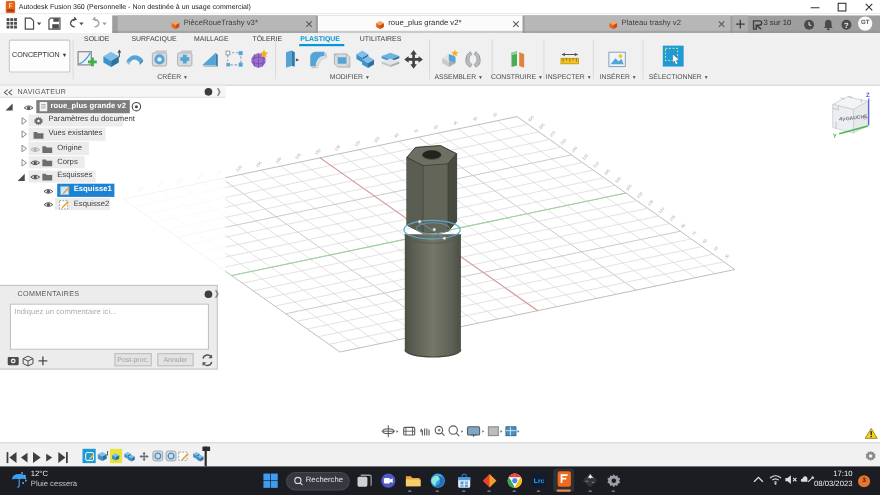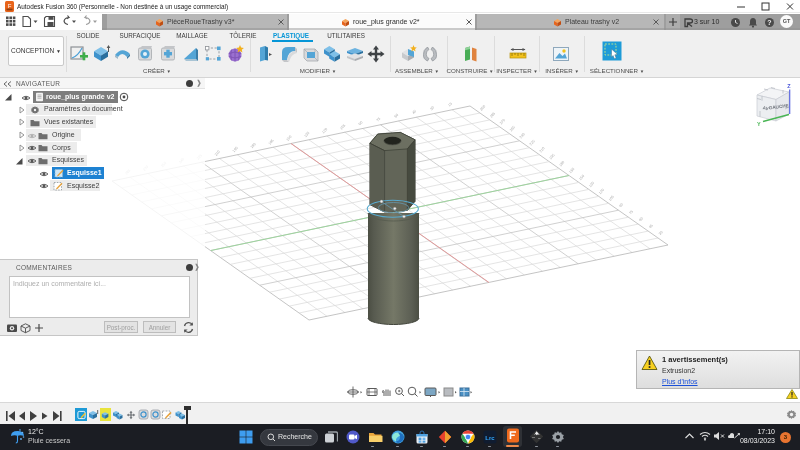--- a/index.html
+++ b/index.html
@@ -495,30 +495,20 @@
   </svg>
   <div class="abs" style="left:104px;top:61px;width:34px;height:12px;background:#e3e3e3;border:1px solid #bdbdbd;font-size:6.3px;color:#9e9e9e;text-align:center;line-height:11px">Post-proc.</div>
   <div class="abs" style="left:143px;top:61px;width:33px;height:12px;background:#e3e3e3;border:1px solid #bdbdbd;font-size:6.3px;color:#9e9e9e;text-align:center;line-height:11px">Annuler</div>
   <svg class="abs" style="left:182px;top:60.5px" width="13" height="13" viewBox="0 0 13 13">
         <path d="M2.5,5 A4.3 4.3 0 0 1 10.5,4 M10.5,8 A4.3 4.3 0 0 1 2.5,9" fill="none" stroke="#555" stroke-width="1.3"></path>
         <path d="M10.8,1.2 L10.8,4.6 L7.4,4.6 Z" fill="#555"></path>
         <path d="M2.2,11.8 L2.2,8.4 L5.6,8.4 Z" fill="#555"></path>
       </svg>
 </div>
 
-<div class="abs" style="left:636px;top:350px;width:164px;height:39px;background:linear-gradient(#f2f2f2,#dedede);border:1px solid #b5b5b5">
-  <svg class="abs" style="left:4px;top:3.5px" width="17" height="16" viewBox="0 0 17 16">
-        <path d="M8.5,1 L16,14.5 H1 Z" fill="#f7d021" stroke="#4a4a00" stroke-width="0.8"></path>
-        <rect x="7.7" y="5" width="1.7" height="5" fill="#222"></rect>
-        <rect x="7.7" y="11.2" width="1.7" height="1.7" fill="#222"></rect>
-      </svg>
-  <div class="abs" style="left:25px;top:4px;font-size:7.5px;font-weight:bold;color:#222;white-space:nowrap">1 avertissement(s)</div>
-  <div class="abs" style="left:25px;top:16px;font-size:7px;color:#333;white-space:nowrap">Extrusion2</div>
-  <div class="abs" style="left:25px;top:27px;font-size:7px;color:#1b50d8;text-decoration:underline;white-space:nowrap">Plus d'infos</div>
-</div>
 <svg class="abs" style="left:786px;top:389px" width="12" height="10" viewBox="0 0 12 10">
       <path d="M6,0.5 L11.5,9.5 H0.5 Z" fill="#f7d021" stroke="#7a7a00" stroke-width="0.7"></path>
       <rect x="5.4" y="3" width="1.2" height="3.6" fill="#222"></rect>
       <rect x="5.4" y="7.3" width="1.2" height="1.2" fill="#222"></rect>
     </svg>
 
 <svg class="abs" style="left:344px;top:385px" width="130" height="14" viewBox="0 0 130 14">
   <g stroke="#5a5a5a" fill="none" stroke-width="1">
     <ellipse cx="9" cy="7" rx="5" ry="2.2"></ellipse>
         <path d="M9,1.5 V12.5 M3,7 H15" stroke-width="0.9"></path>

